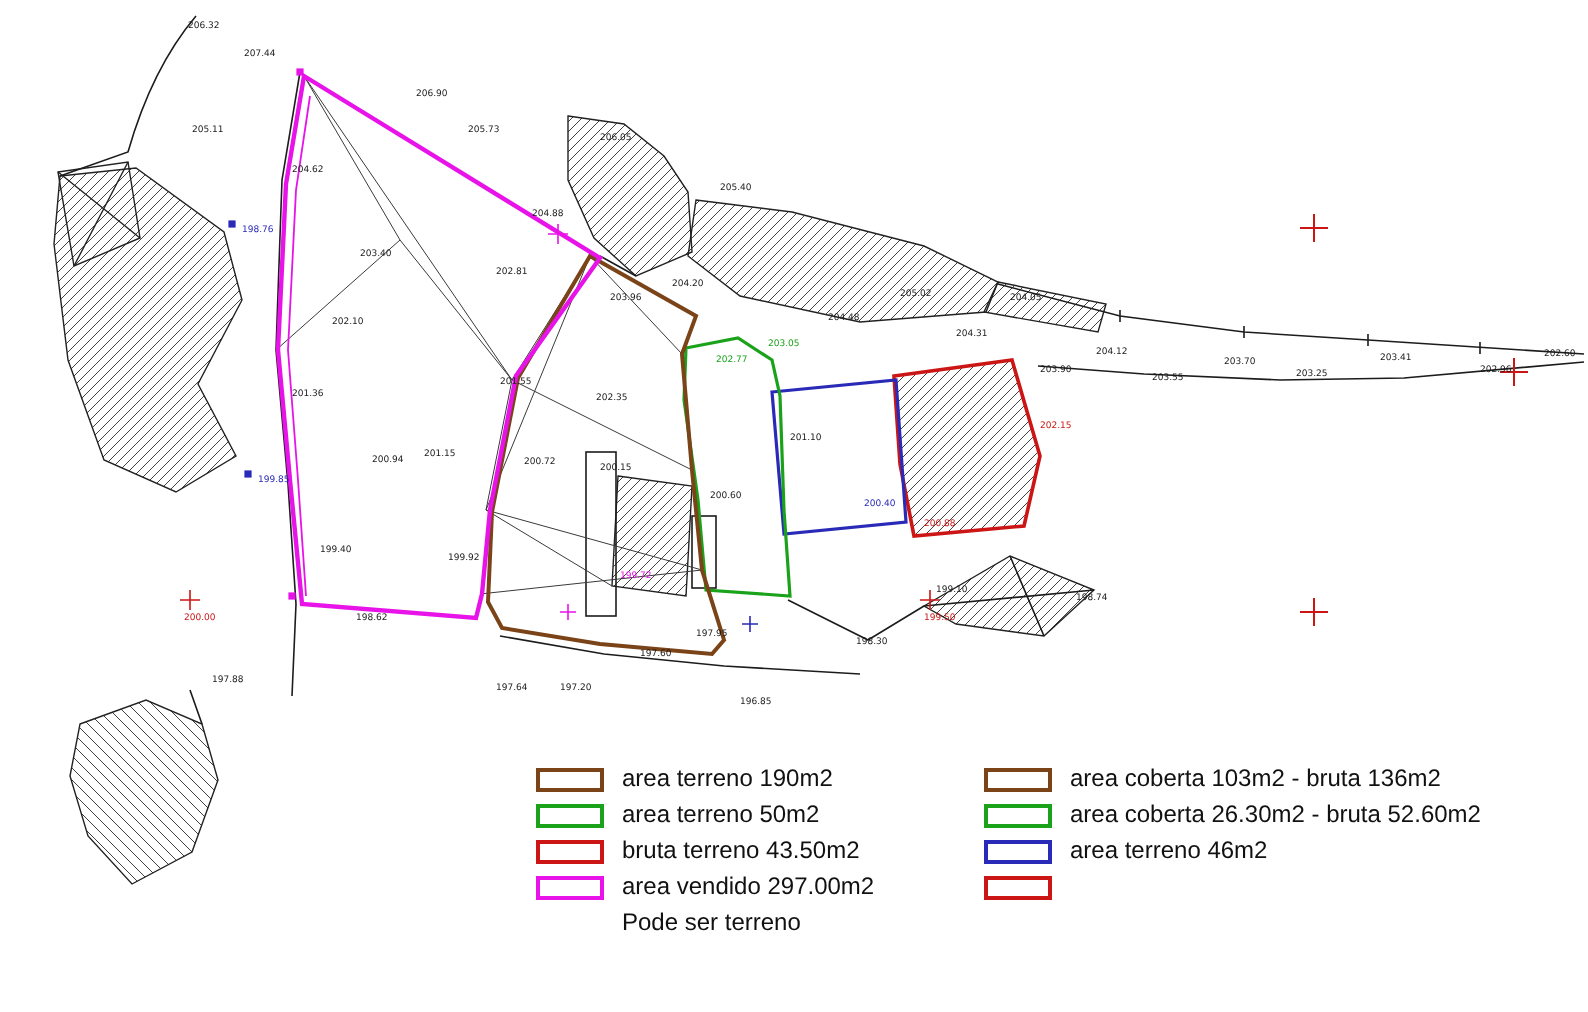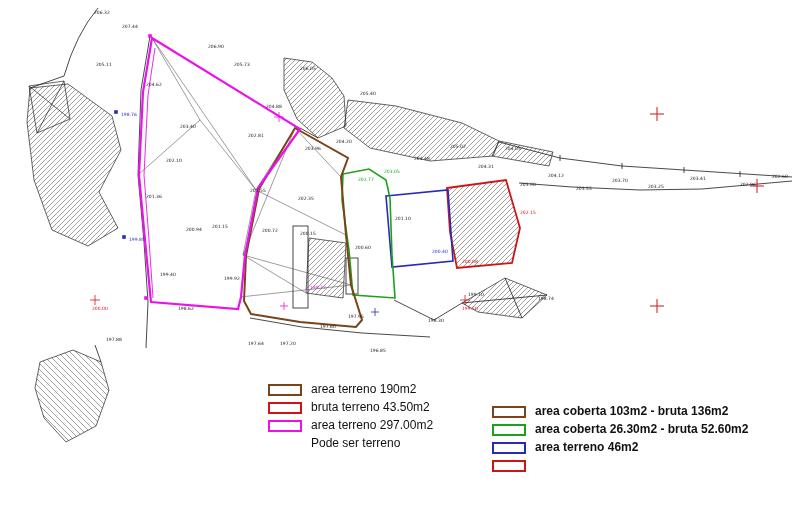--- a/index.html
+++ b/index.html
@@ -2,21 +2,21 @@
 <html><head>
 <meta charset="utf-8">
 <style>
   html,body{margin:0;padding:0;background:#fff;}
   .stage{position:relative;width:794px;height:506px;background:#ffffff;overflow:hidden;
          font-family:"Liberation Sans",sans-serif;}
   .stage svg{position:absolute;left:0;top:0;}
   #map-labels text{font-family:"DejaVu Sans",sans-serif;}
   .legend-col{position:absolute;display:flex;flex-direction:column;gap:5px;}
   .col-terreno{left:268px;top:383px;}
-  .col-coberta{left:492px;top:405px;font-weight:bold;}
+  .col-coberta{left:492px;top:383px;}
   .lrow{display:flex;align-items:center;gap:9px;height:13px;}
   .sw{width:30px;height:8px;border:2px solid #000;background:#fff;flex:none;}
   .sw.hiddenize{visibility:hidden;}
   .ltext{font-size:12px;color:#111;white-space:nowrap;line-height:13px;}
 </style>
 </head>
 <body>
 
 <div class="stage">
 
@@ -162,26 +162,30 @@
         <text x="462" y="310" font-size="4.5" fill="#cc1616">199.50</text>
       </g>
   </svg>
 
   <div class="legend-col col-terreno">
     <div class="lrow">
       <span class="sw" style="border-color: rgb(122, 67, 24);"></span>
       <span class="ltext">area terreno 190m2</span>
     </div>
     <div class="lrow">
+      <span class="sw" style="border-color: rgb(26, 163, 26);"></span>
+      <span class="ltext">area terreno 50m2</span>
+    </div>
+    <div class="lrow">
       <span class="sw" style="border-color: rgb(204, 22, 22);"></span>
       <span class="ltext">bruta terreno 43.50m2</span>
     </div>
     <div class="lrow">
       <span class="sw" style="border-color: rgb(232, 19, 232);"></span>
-      <span class="ltext">area terreno 297.00m2</span>
+      <span class="ltext">area vendido 297.00m2</span>
     </div>
     <div class="lrow">
       <span class="sw hiddenize"></span>
       <span class="ltext">Pode ser terreno</span>
     </div>
   </div>
 
   <div class="legend-col col-coberta">
     <div class="lrow">
       <span class="sw" style="border-color: rgb(122, 67, 24);"></span>

